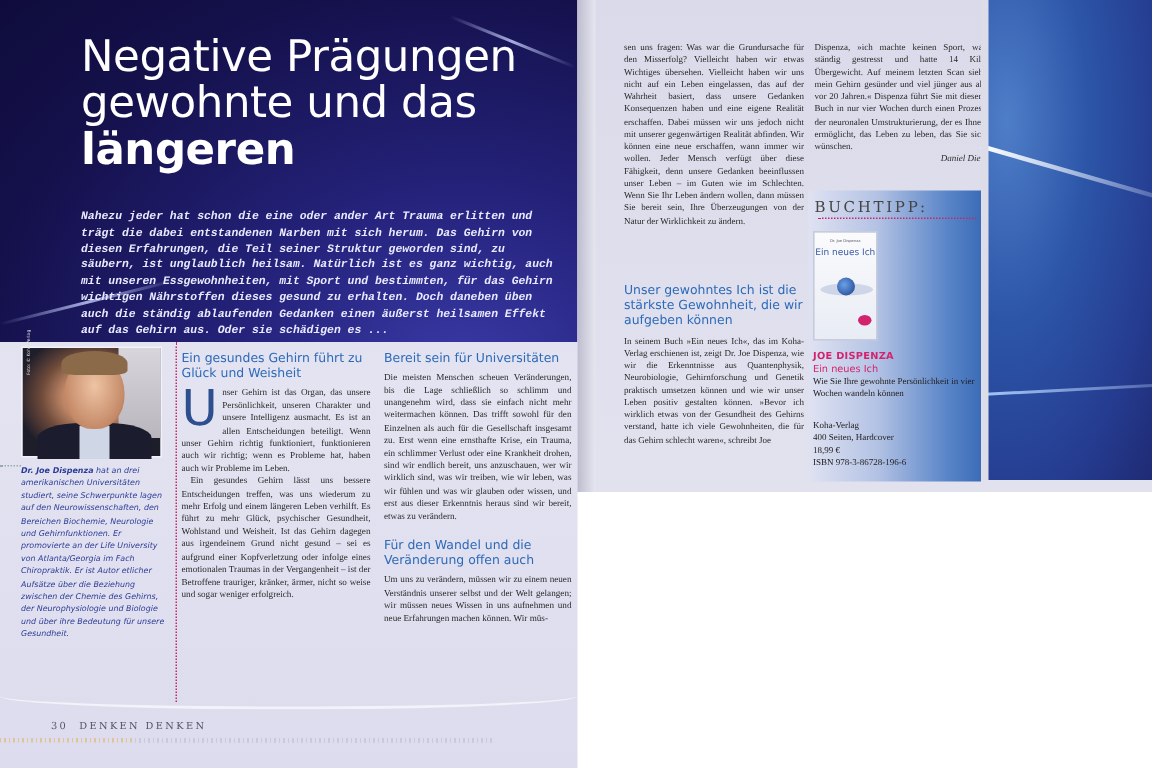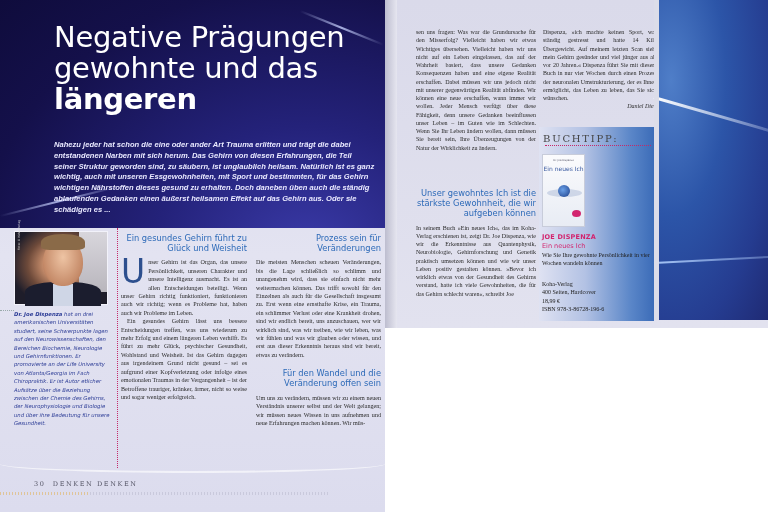--- a/index.html
+++ b/index.html
@@ -5,36 +5,36 @@
 *{margin:0;padding:0;box-sizing:border-box}
 body{width:768px;height:512px;overflow:hidden;background:#fff;position:relative;font-family:"Liberation Serif",serif}
 .spread{position:absolute;left:0;top:0;width:768px;height:512px}
 
 .page-left{position:absolute;left:0;top:0;width:385px;height:512px;background:linear-gradient(180deg,#d9d9ec 0%,#e3e3f1 50%,#dcdcee 100%)}
 .hero-left{position:absolute;left:0;top:0;width:385px;height:228px;background:radial-gradient(ellipse at 80% 110%,#3a3aa8 0%,#24227a 35%,#14104a 75%,#0f0c3c 100%)}
 .hero-left .ray{position:absolute;height:2px;background:linear-gradient(90deg,rgba(160,170,255,0),rgba(200,210,255,.8),rgba(160,170,255,0));transform-origin:left center}
 .title{position:absolute;left:54px;top:22px;color:#fff;font-family:"DejaVu Sans",sans-serif;font-size:29px;line-height:31px;letter-spacing:-0.3px}
 .title .l{display:block;font-weight:normal}
 .title .b{display:block;font-weight:bold}
-.lead{position:absolute;left:54px;top:140px;width:322px;color:#e9e9ff;font-family:Liberation Sans, sans-serif;font-style:italic;font-weight:bold;font-size:7.6px;line-height:10.8px}
+.lead{position:absolute;left:54px;top:140px;width:322px;color:#e9e9ff;font-family:Liberation Mono, monospace;font-style:italic;font-weight:bold;font-size:7.6px;line-height:10.8px}
 .photo{position:absolute;left:14px;top:231px;width:94px;height:74px;background:radial-gradient(ellipse at 52% 45%,#e3b89a 0%,#c88e6c 28%,#6e4a3a 52%,#1e1d2a 78%);border:1px solid #f2f2fa}
 .photo .bg{position:absolute;right:0;top:0;width:28px;height:60px;background:linear-gradient(180deg,#d8d6dc,#b9b6bd)}
 .photo .face{position:absolute;left:28px;top:6px;width:40px;height:48px;border-radius:50% 50% 46% 46%;background:radial-gradient(ellipse at 50% 40%,#eec4a4,#c58a68 70%,#8c5a44)}
 .photo .hair{position:absolute;left:26px;top:2px;width:44px;height:16px;border-radius:50% 50% 20% 20%;background:#8a6a48}
 .photo .suit{position:absolute;left:10px;top:50px;width:76px;height:24px;border-radius:40% 40% 0 0;background:#1b1d2e}
 .photo .shirt{position:absolute;left:38px;top:52px;width:20px;height:22px;background:#cfd6e6}
 .photo .credit{position:absolute;left:2px;top:18px;font-size:3px;color:#ddd;transform:rotate(-90deg);transform-origin:left top;font-family:"DejaVu Sans",sans-serif}
 .bio{position:absolute;left:14px;top:310px;width:100px;color:#2c3c96;font-family:"DejaVu Sans",sans-serif;font-style:italic;font-size:5.3px;line-height:8.4px}
 .bio .name{font-weight:bold}
 .dots-v{position:absolute;left:117px;top:228px;width:0;height:240px;border-left:1px dotted #c5286a}
 .dots-h{position:absolute;left:0;top:310px;width:14px;border-top:1px dotted #9aa}
 .col{position:absolute;color:#2a2a2a;font-size:6.1px;line-height:8.4px;text-align:justify}
 .col p{margin:0}
 .col p+p{text-indent:6px}
-.h2{font-family:"DejaVu Sans",sans-serif;color:#2d6ab8;font-size:8.3px;line-height:10.2px;text-align:right;font-weight:normal;margin-bottom:5px}
+.h2{font-family:"DejaVu Sans",sans-serif;color:#2d6ab8;font-size:8.3px;line-height:10.2px;text-align:left;font-weight:normal;margin-bottom:5px}
 .drop{float:left;font-size:33px;line-height:26px;color:#2d4f8e;margin:1px 3px 0 0;font-family:"DejaVu Sans",sans-serif}
 .col1{left:121px;top:233px;width:126px}
 .col2{left:256px;top:233px;width:125px}
 .footer{position:absolute;left:34px;top:480px;font-family:"DejaVu Serif",serif;font-size:6.5px;letter-spacing:1.6px;color:#556}
 .footer-line{position:absolute;left:0;top:492px;width:330px;height:3px;background:repeating-linear-gradient(90deg,#e0c08a 0 1px,transparent 1px 3px);opacity:.85}
 .footer-line2{position:absolute;left:90px;top:492px;width:240px;height:3px;background:repeating-linear-gradient(90deg,#c9c9dc 0 1px,transparent 1px 3px)}
 .swoosh{position:absolute;left:0;top:455px;width:385px;height:18px;border-bottom:2px solid rgba(255,255,255,.9);border-radius:0 0 50% 50%;opacity:.7}
 
 .gutter{position:absolute;left:385px;top:0;width:12px;height:328px;background:linear-gradient(90deg,#bdbdcf,#e6e6f0)}
 
@@ -92,23 +92,23 @@
 
     <div class="dots-v"></div>
 
     <div class="col col1">
       <h2 class="h2">Ein gesundes Gehirn führt zu Glück und Weisheit</h2>
       <p><span class="drop">U</span><span>nser Gehirn ist das Organ, das unsere Persönlichkeit, unseren Charakter und unsere Intelligenz ausmacht. Es ist an allen Entscheidungen beteiligt. Wenn unser Gehirn richtig funktioniert, funktionieren auch wir richtig; wenn es Probleme hat, haben auch wir Probleme im Leben.</span></p>
       <p>Ein gesundes Gehirn lässt uns bessere Entscheidungen treffen, was uns wiederum zu mehr Erfolg und einem längeren Leben verhilft. Es führt zu mehr Glück, psychischer Gesundheit, Wohlstand und Weisheit. Ist das Gehirn dagegen aus irgendeinem Grund nicht gesund – sei es aufgrund einer Kopfverletzung oder infolge eines emotionalen Traumas in der Vergangenheit – ist der Betroffene trauriger, kränker, ärmer, nicht so weise und sogar weniger erfolgreich.</p>
     </div>
 
     <div class="col col2">
-      <h2 class="h2">Prozess sein für Veränderungen</h2>
+      <h2 class="h2">Bereit sein für Universitäten</h2>
       <p>Die meisten Menschen scheuen Veränderungen, bis die Lage schließlich so schlimm und unangenehm wird, dass sie einfach nicht mehr weitermachen können. Das trifft sowohl für den Einzelnen als auch für die Gesellschaft insgesamt zu. Erst wenn eine ernsthafte Krise, ein Trauma, ein schlimmer Verlust oder eine Krankheit drohen, sind wir endlich bereit, uns anzuschauen, wer wir wirklich sind, was wir treiben, wie wir leben, was wir fühlen und was wir glauben oder wissen, und erst aus dieser Erkenntnis heraus sind wir bereit, etwas zu verändern.</p>
-      <h2 class="h2" style="margin-top:9px">Für den Wandel und die Veränderung offen sein</h2>
+      <h2 class="h2" style="margin-top:9px">Für den Wandel und die Veränderung offen auch</h2>
       <p>Um uns zu verändern, müssen wir zu einem neuen Verständnis unserer selbst und der Welt gelangen; wir müssen neues Wissen in uns aufnehmen und neue Erfahrungen machen können. Wir müs-</p>
     </div>
 
     <div class="swoosh"></div>
     <div class="footer">
       <span>30</span>&nbsp;&nbsp;<span>DENKEN DENKEN</span>
     </div>
     <div class="footer-line"></div>
     <div class="footer-line2"></div>
   </div>

